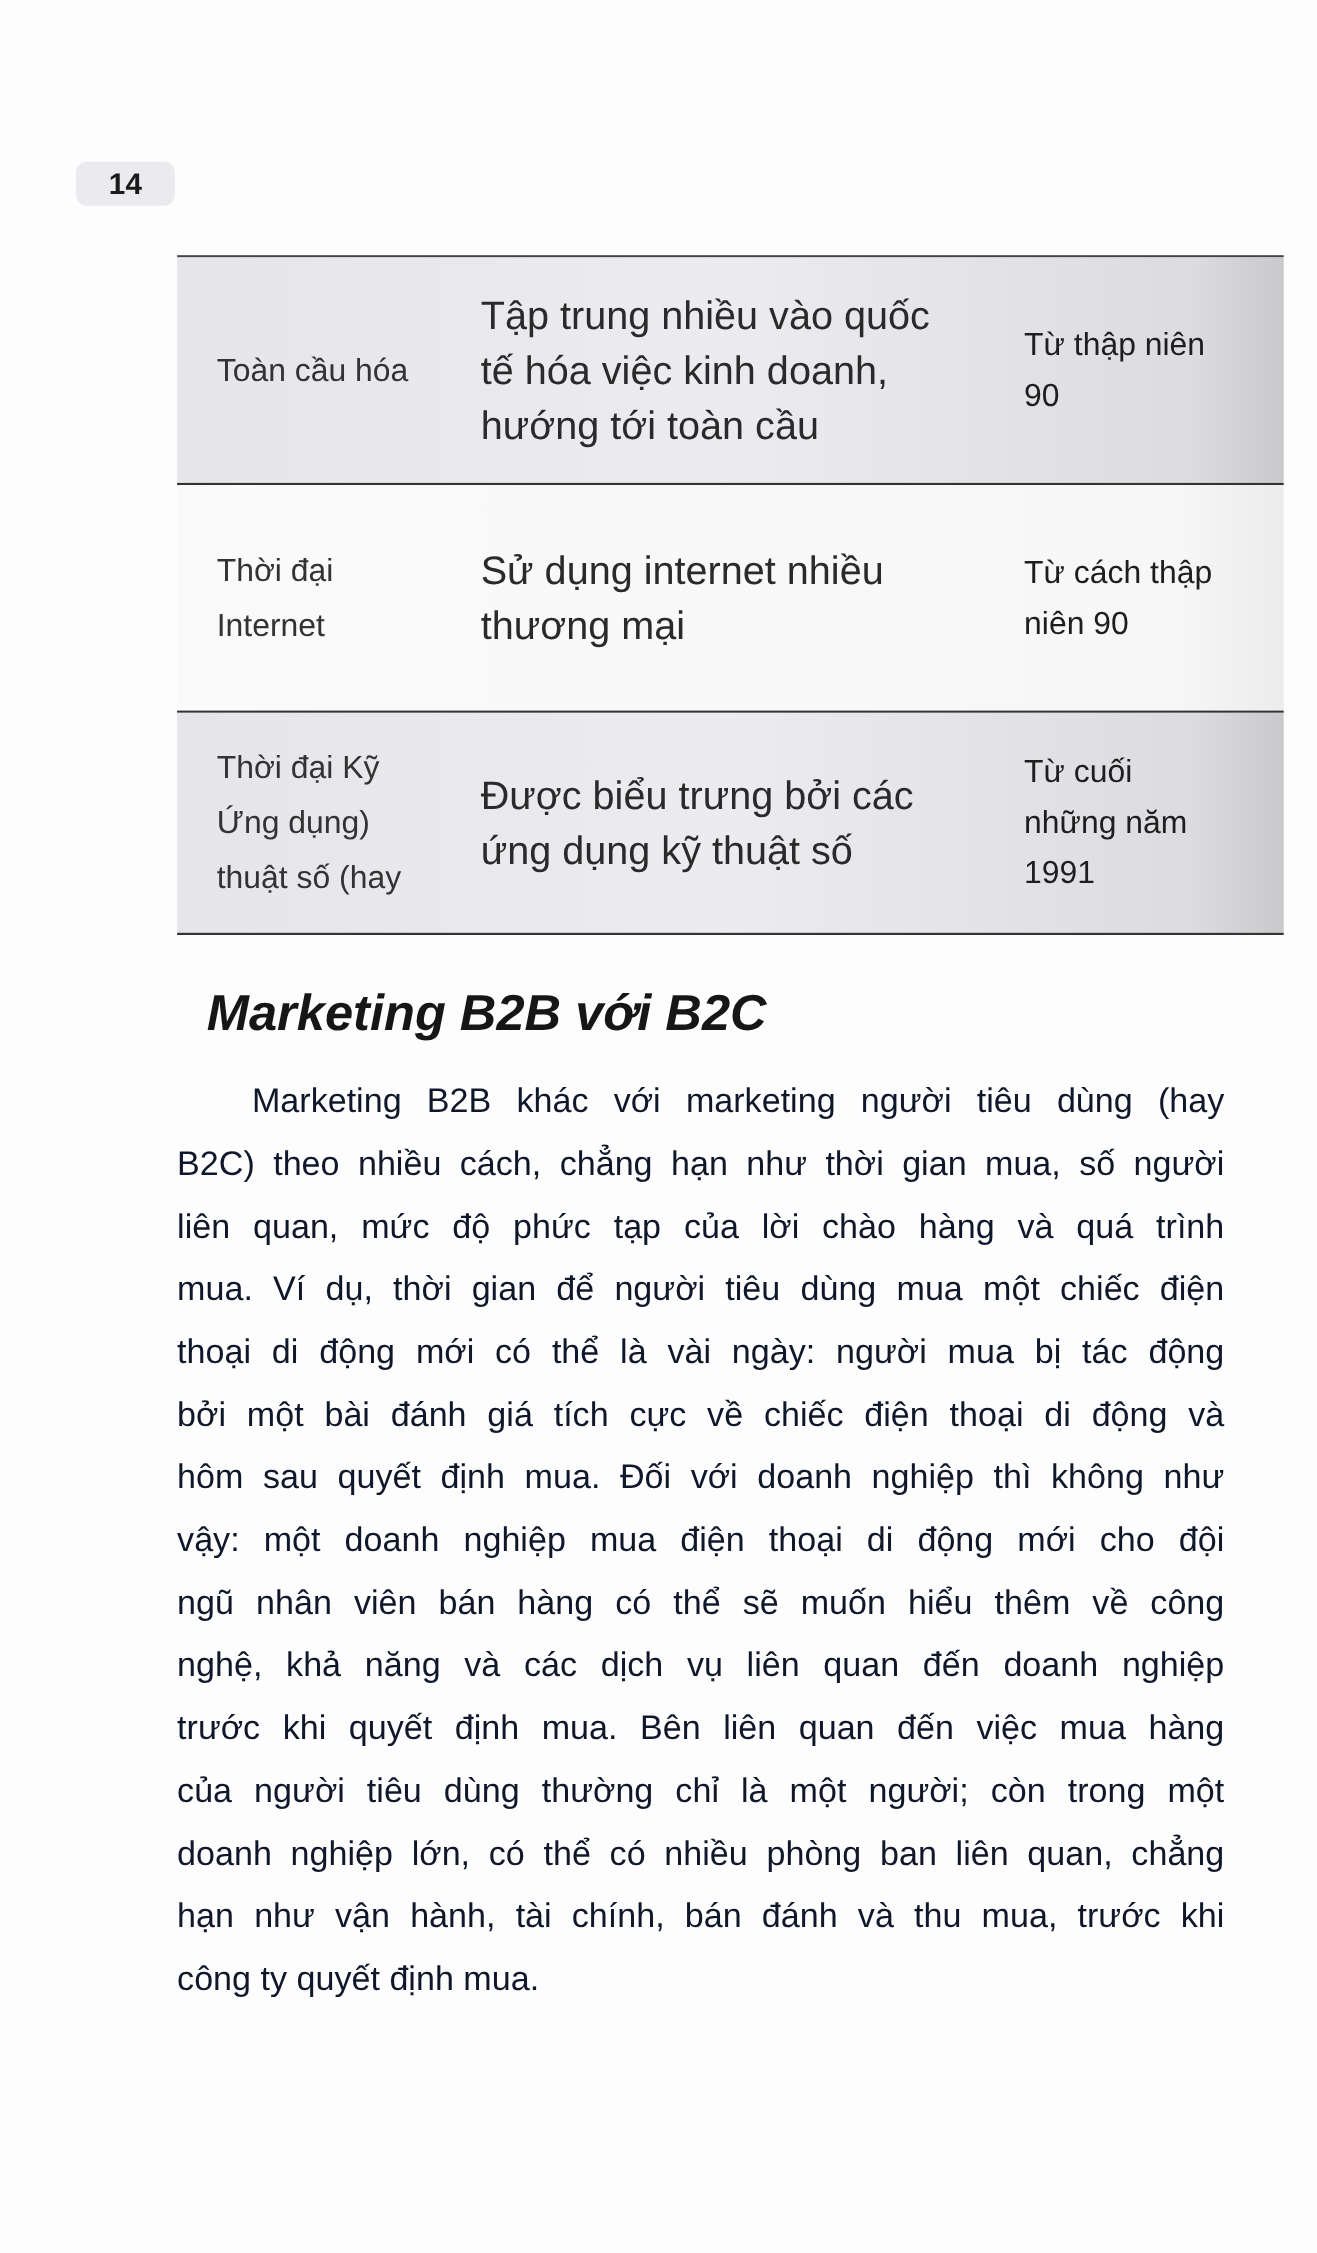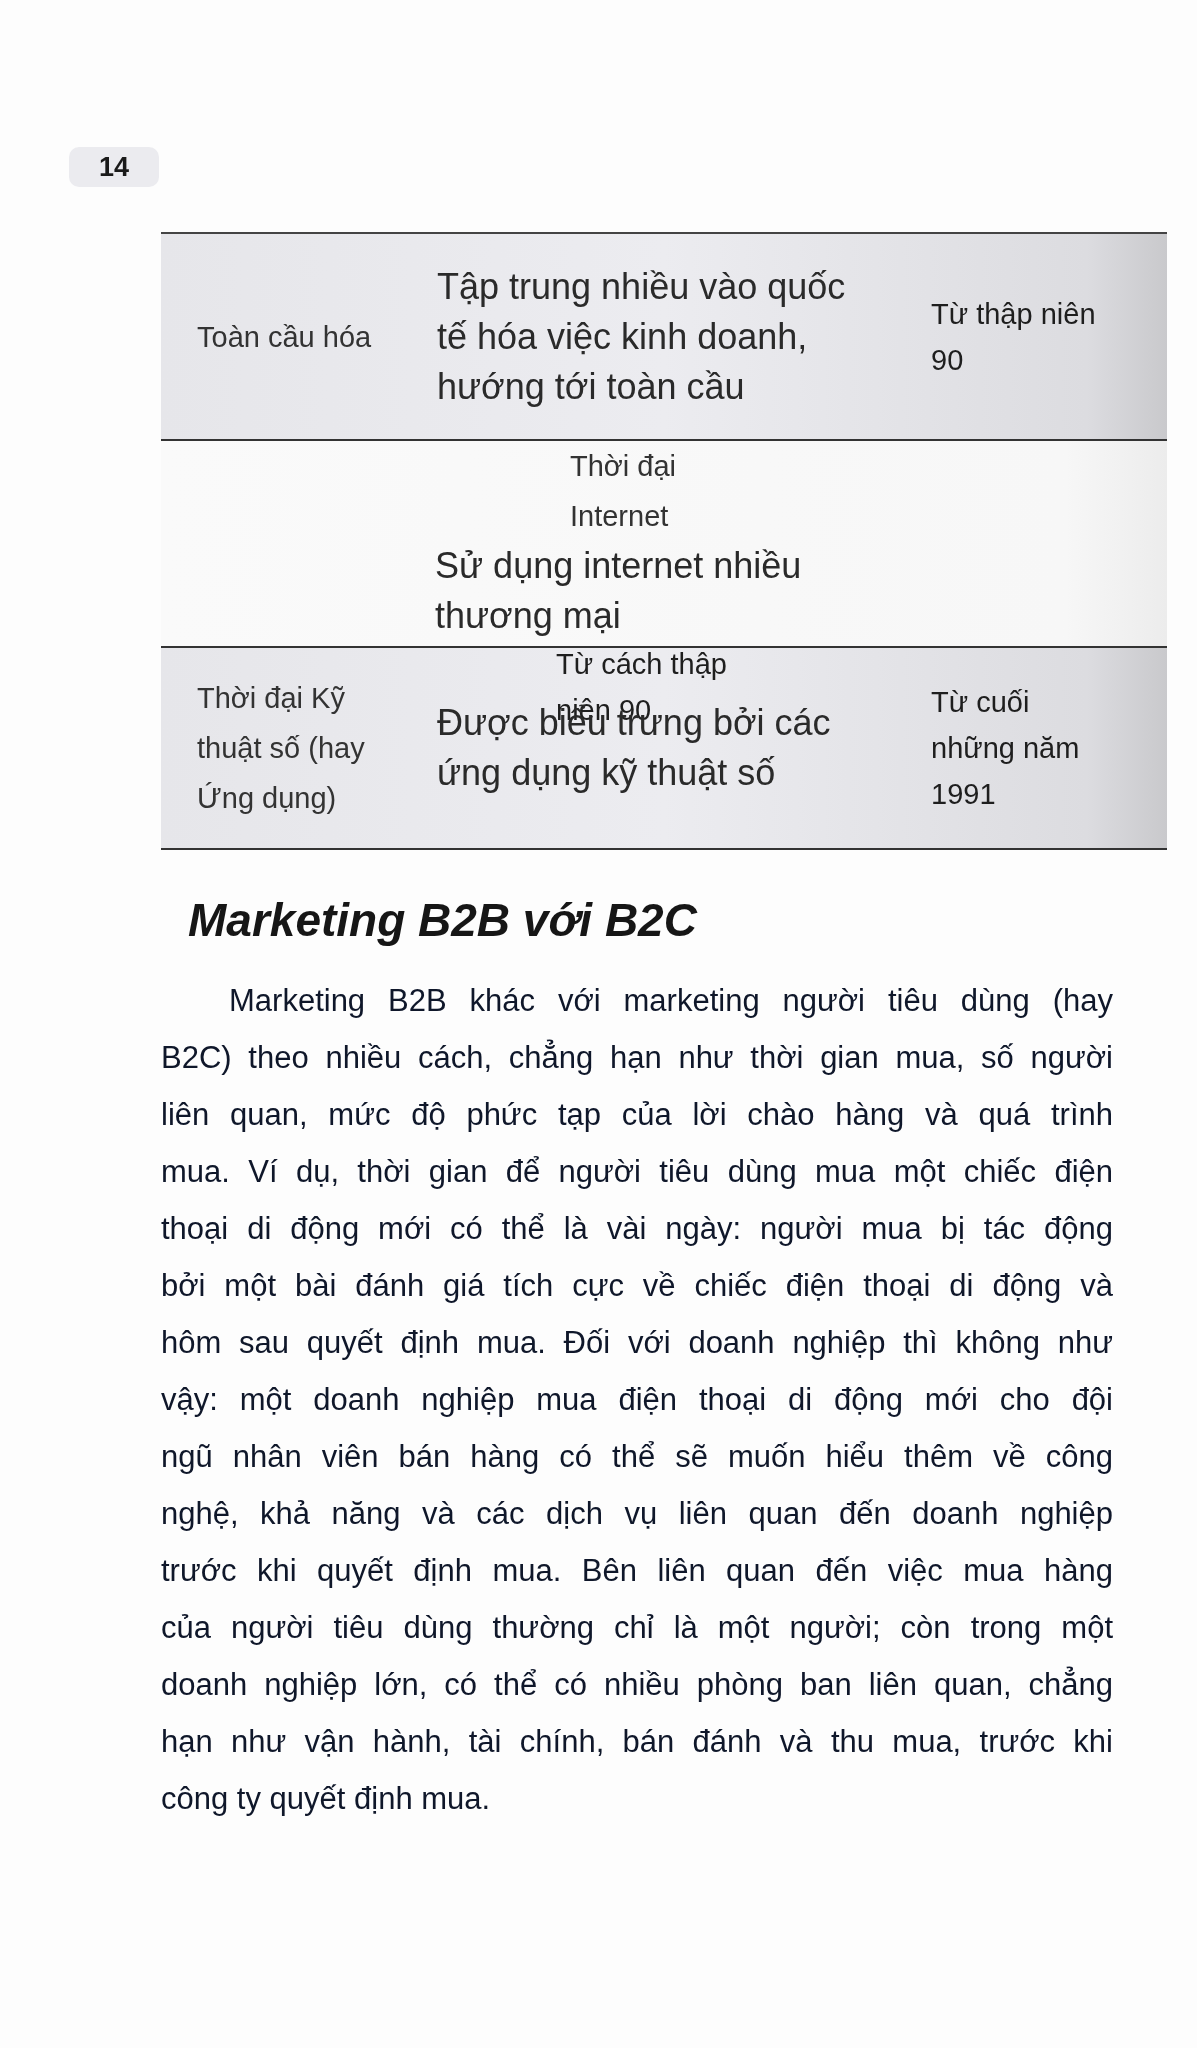--- a/index.html
+++ b/index.html
@@ -14,21 +14,21 @@
   }
   .table {
     position:absolute; left:161px; top:232px; width:1006px;
     border-top:2px solid #444;
   }
   .row {
     display:flex; align-items:center; border-bottom:2px solid #333;
     box-sizing:border-box;
   }
   .row.shaded { background:linear-gradient(90deg,#e6e6ea 0%, #ececf0 50%, #dcdce0 92%, #c9c9cc 100%); }
-  .row.plain { background:linear-gradient(90deg,#fafafa 0%, #f7f7f7 90%, #ececec 100%);flex-direction:column; }
+  .row.plain { background:linear-gradient(90deg,#fafafa 0%, #f7f7f7 90%, #ececec 100%); }
   .r1 { height:207px; }
   .r2 { height:207px; }
   .r3 { height:202px; }
   .c1 { width:260px; padding-left:36px; box-sizing:border-box; font-size:29px; line-height:50px; color:#333; }
   .c2 { width:490px; padding-left:16px; box-sizing:border-box; font-size:36px; line-height:50px; color:#2a2a2a; }
   .c3 { width:256px; padding-left:20px; box-sizing:border-box; font-size:29px; line-height:46px; color:#1e1e1e; }
   .heading {
     position:absolute; left:161px; top:893px;
     font-weight:bold; font-style:italic; font-size:46px; color:#161616;margin-left:27px;
   }
@@ -72,22 +72,22 @@
     </div>
     <div class="c3">
       <div>Từ cách thập</div>
       <div>niên 90</div>
     </div>
   </div>
 
   <div class="row shaded r3">
     <div class="c1">
       <div>Thời đại Kỹ</div>
+      <div>Ứng dụng)</div>
       <div>thuật số (hay</div>
-      <div>Ứng dụng)</div>
     </div>
     <div class="c2">
       <div>Được biểu trưng bởi các</div>
       <div>ứng dụng kỹ thuật số</div>
     </div>
     <div class="c3">
       <div>Từ cuối</div>
       <div>những năm</div>
       <div>1991</div>
     </div>

